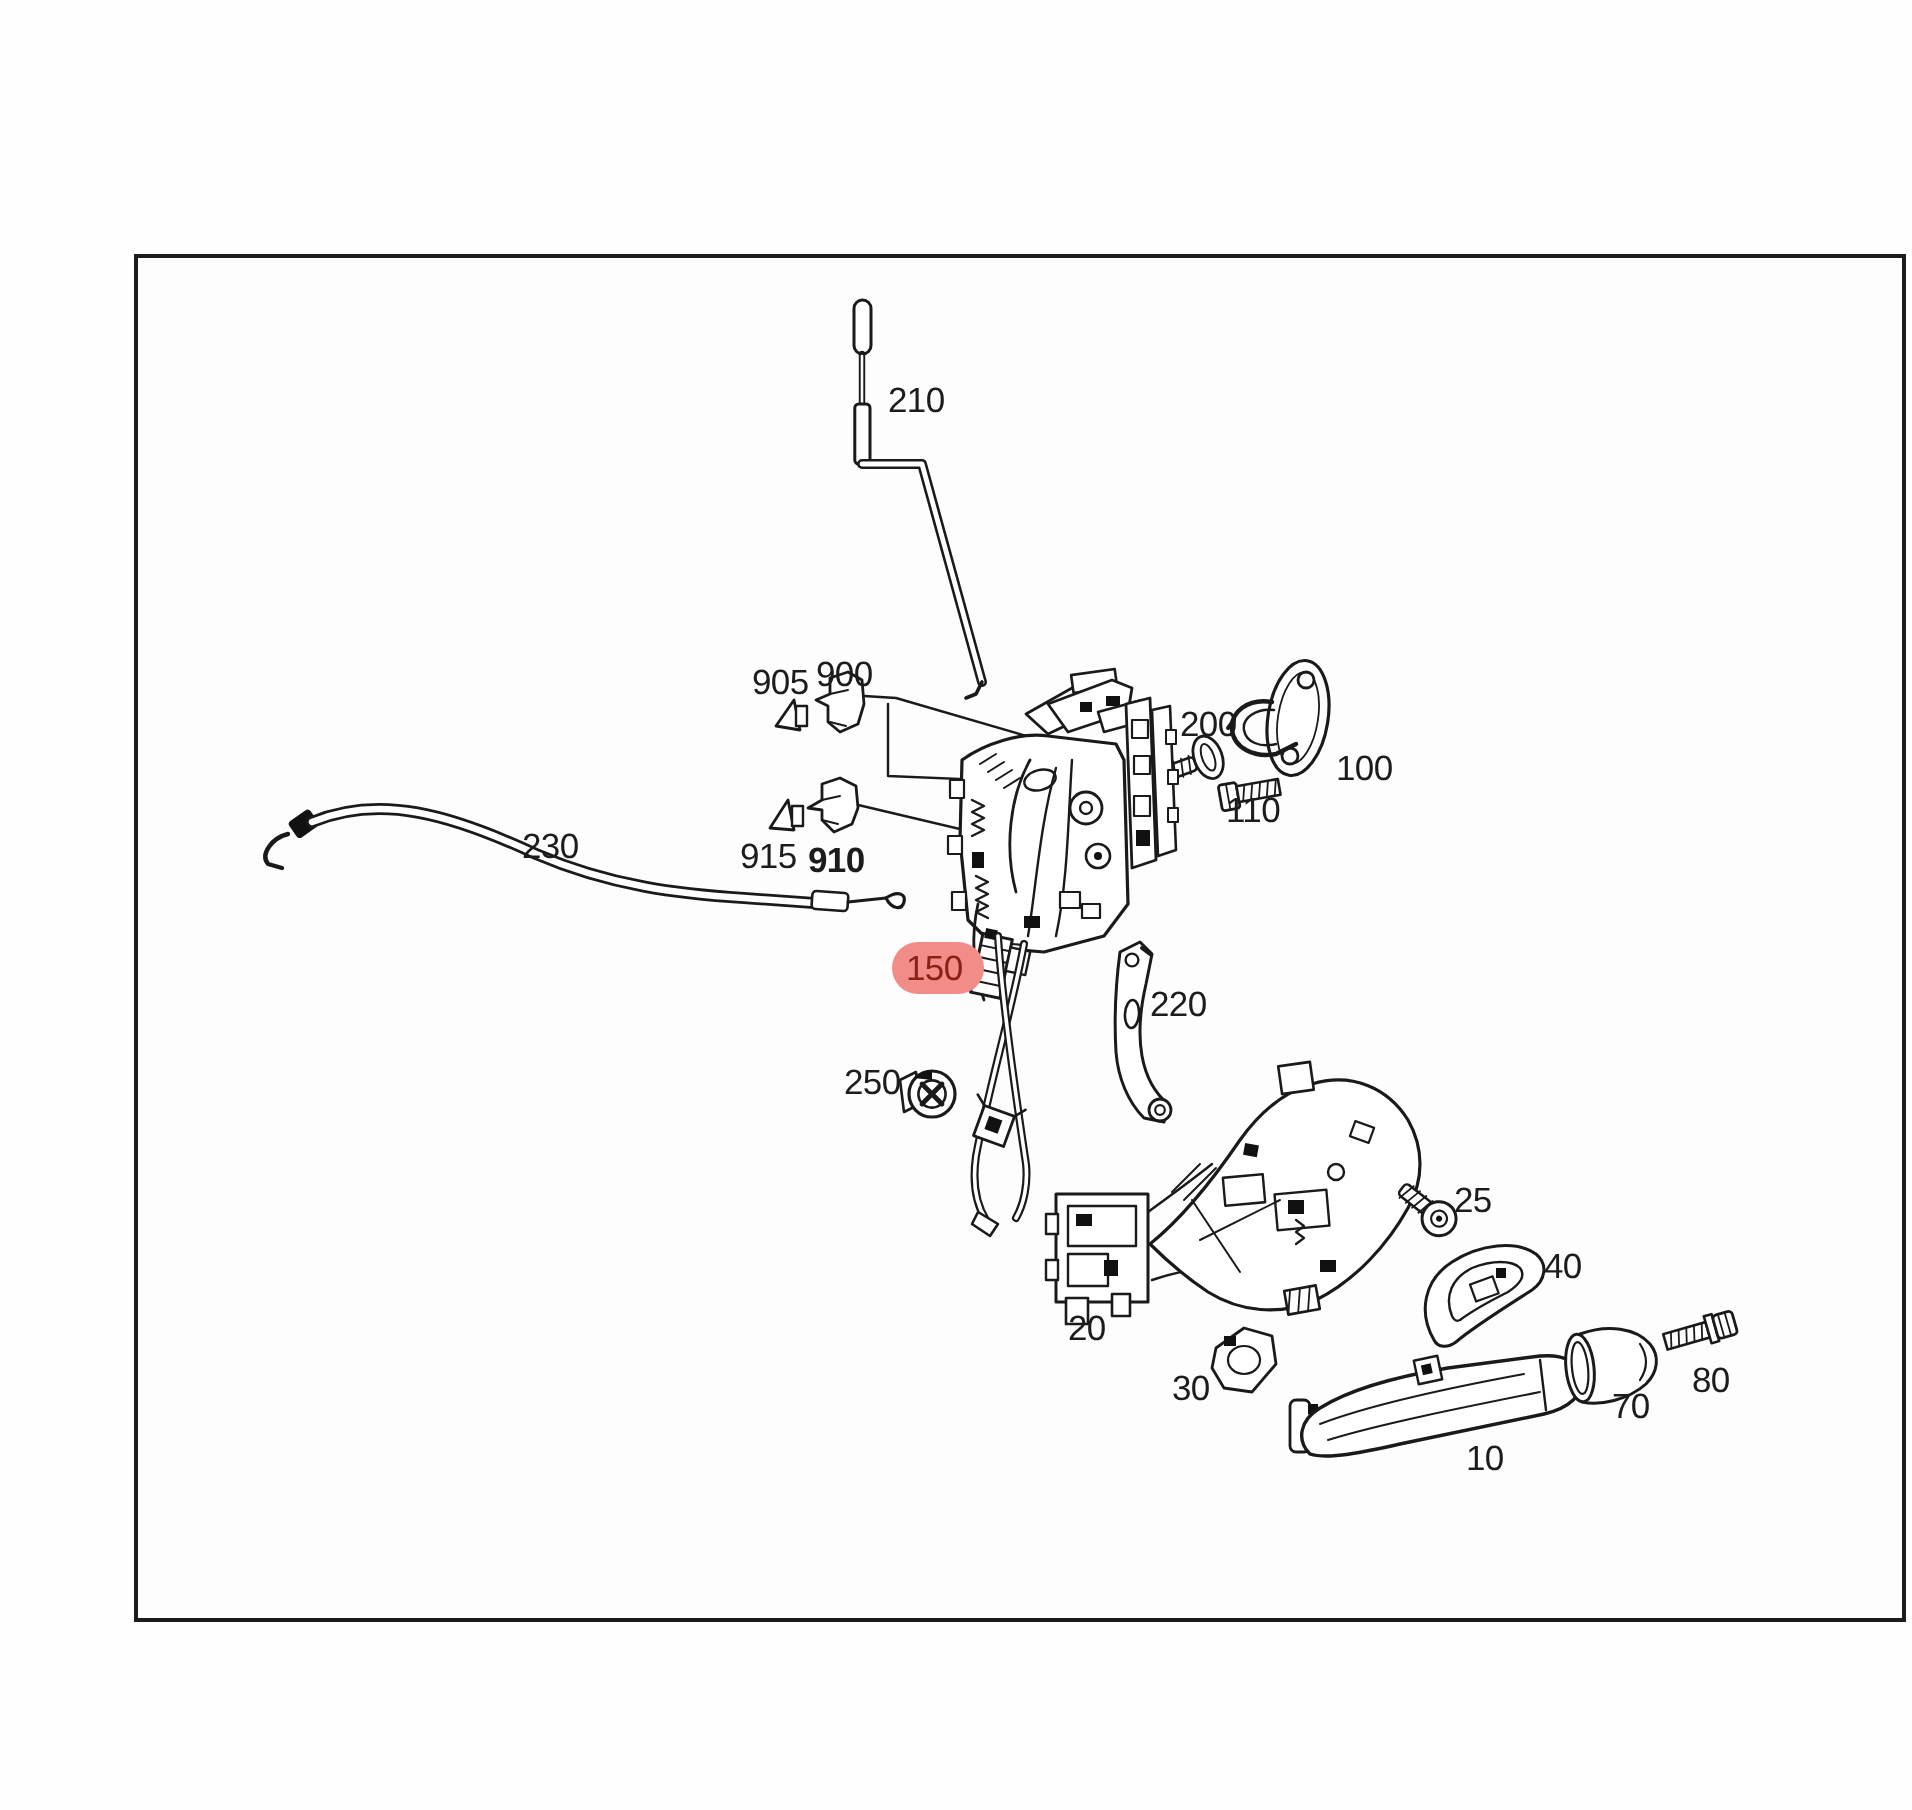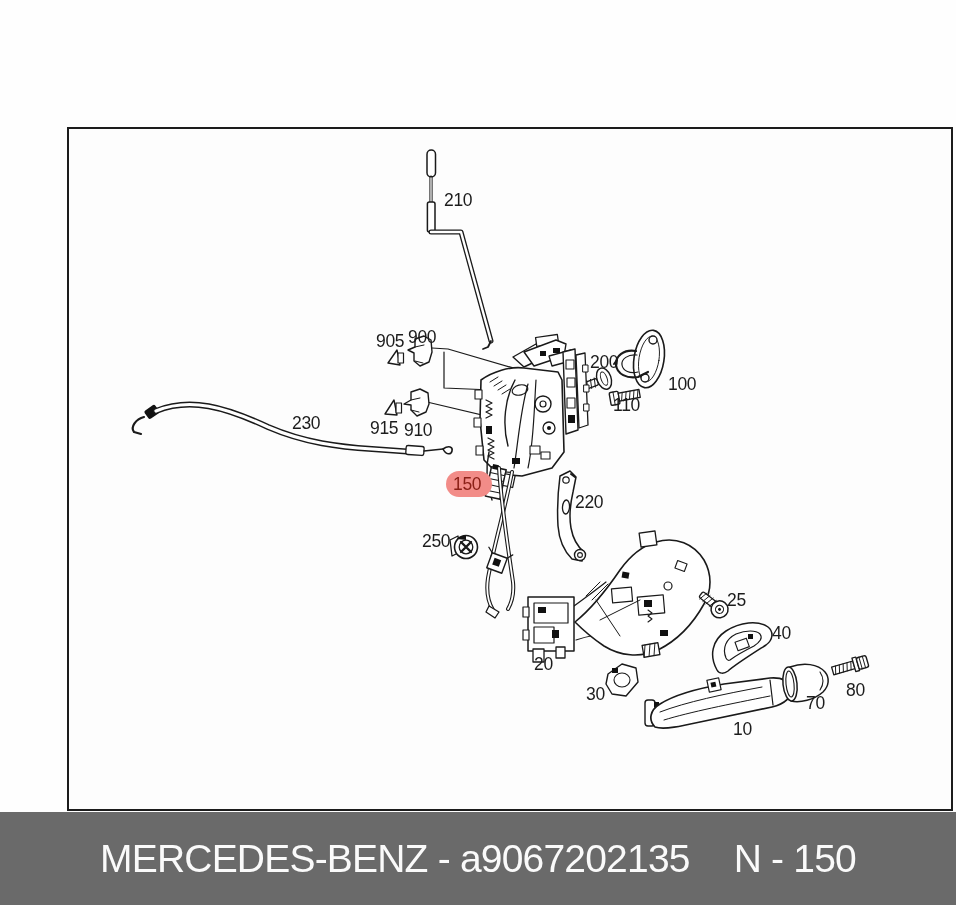--- a/index.html
+++ b/index.html
@@ -247,34 +247,30 @@
       <rect x="858" y="660" width="10" height="12" rx="2" stroke-width="1.4"></rect>
       <path d="M861,660 v12 M864.5,660 v12" stroke-width="0.9" fill="none"></path>
     </g>
   </svg>
 
   <div class="labels-layer">
       <div class="part-label" style="left: 444px; top: 191px;">210</div>
       <div class="part-label" style="left: 408px; top: 328px;">900</div>
       <div class="part-label" style="left: 376px; top: 332px;">905</div>
       <div class="part-label" style="left: 370px; top: 419px;">915</div>
-      <div class="part-label" style="left: 404px; top: 421px;">910</div>
-      <div class="part-label" style="left: 261px; top: 414px; margin-left: 31px;">230</div>
+      <div class="part-label" style="left: 404px; top: 421px; font-weight: bold;">910</div>
+      <div class="part-label" style="left: 261px; top: 414px;">230</div>
       <div class="part-label" style="left: 574px; top: 353px; padding-left: 16px;">200</div>
       <div class="part-label" style="left: 668px; top: 375px;">100</div>
       <div class="part-label" style="left: 613px; top: 396px;">110</div>
       <div class="part-label highlighted" style="left: 446px; top: 471px; background: rgb(242, 140, 136); color: rgb(139, 32, 23); border-radius: 13px;">150</div>
       <div class="part-label" style="left: 575px; top: 493px;">220</div>
       <div class="part-label" style="left: 422px; top: 532px;">250</div>
       <div class="part-label" style="left: 534px; top: 655px;">20</div>
       <div class="part-label" style="left: 727px; top: 591px;">25</div>
       <div class="part-label" style="left: 772px; top: 624px;">40</div>
       <div class="part-label" style="left: 586px; top: 685px;">30</div>
       <div class="part-label" style="left: 733px; top: 720px; text-align: center;">10</div>
       <div class="part-label" style="left: 806px; top: 694px;">70</div>
       <div class="part-label" style="left: 846px; top: 681px;">80</div>
     </div>
 
-  <div class="caption-bar" style="background: rgb(106, 106, 106); color: rgb(250, 250, 250);">
-    <span class="caption-text">MERCEDES-BENZ - a9067202135</span>
-    <span class="caption-text">N - 150</span>
-  </div>
 </div>
 
 </body></html>

